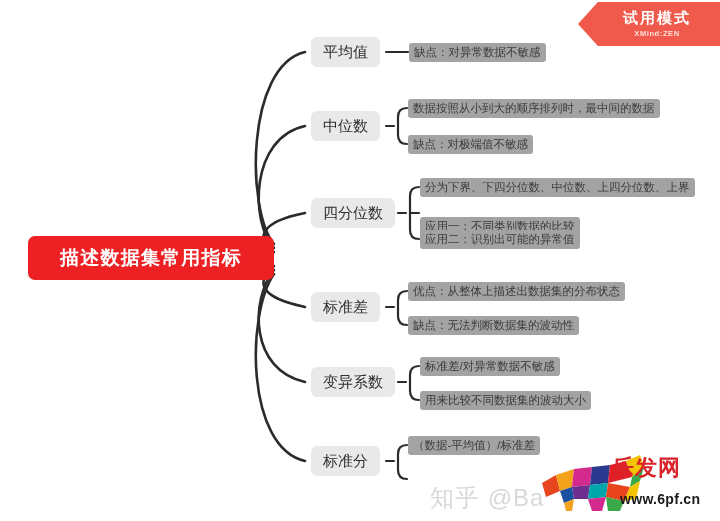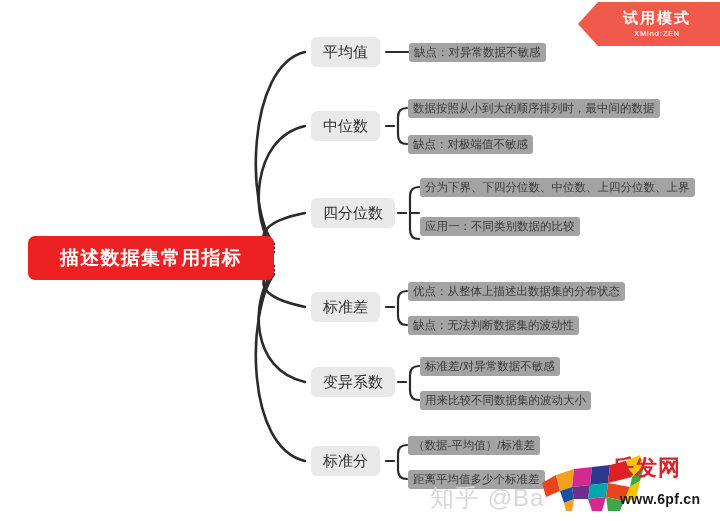--- a/index.html
+++ b/index.html
@@ -234,20 +234,23 @@
 
   <div class="topic-node" style="left:311px; top:198px;">
     <span class="topic-label">四分位数</span>
   </div>
   <div class="leaf-node" style="left:420px; top:178px;">
     <span class="leaf-label">分为下界、下四分位数、中位数、上四分位数、上界</span>
   </div>
   <div class="leaf-node" style="left:420px; top:204px;margin-top:13px;">
     <span class="leaf-label">应用一：不同类别数据的比较</span>
   </div>
+  <div class="leaf-node" style="left:420px; top:230px;">
+    <span class="leaf-label">应用二：识别出可能的异常值</span>
+  </div>
 
   <div class="topic-node" style="left:311px; top:292px;">
     <span class="topic-label">标准差</span>
   </div>
   <div class="leaf-node" style="left:408px; top:282px;">
     <span class="leaf-label">优点：从整体上描述出数据集的分布状态</span>
   </div>
   <div class="leaf-node" style="left:408px; top:316px;">
     <span class="leaf-label">缺点：无法判断数据集的波动性</span>
   </div>
@@ -260,23 +263,20 @@
   </div>
   <div class="leaf-node" style="left:420px; top:391px;">
     <span class="leaf-label">用来比较不同数据集的波动大小</span>
   </div>
 
   <div class="topic-node" style="left:311px; top:446px;">
     <span class="topic-label">标准分</span>
   </div>
   <div class="leaf-node" style="left:408px; top:436px;">
     <span class="leaf-label">（数据-平均值）/标准差</span>
-  </div>
-  <div class="leaf-node" style="left:408px; top:470px;">
-    <span class="leaf-label">距离平均值多少个标准差</span>
   </div>
 
   <div class="trial-banner">
     <span class="trial-title">试用模式</span>
     <span class="trial-sub">XMind:ZEN</span>
   </div>
 
   <div class="wm-zhihu">知乎 @Ba</div>
 
   <div class="wm-site">

